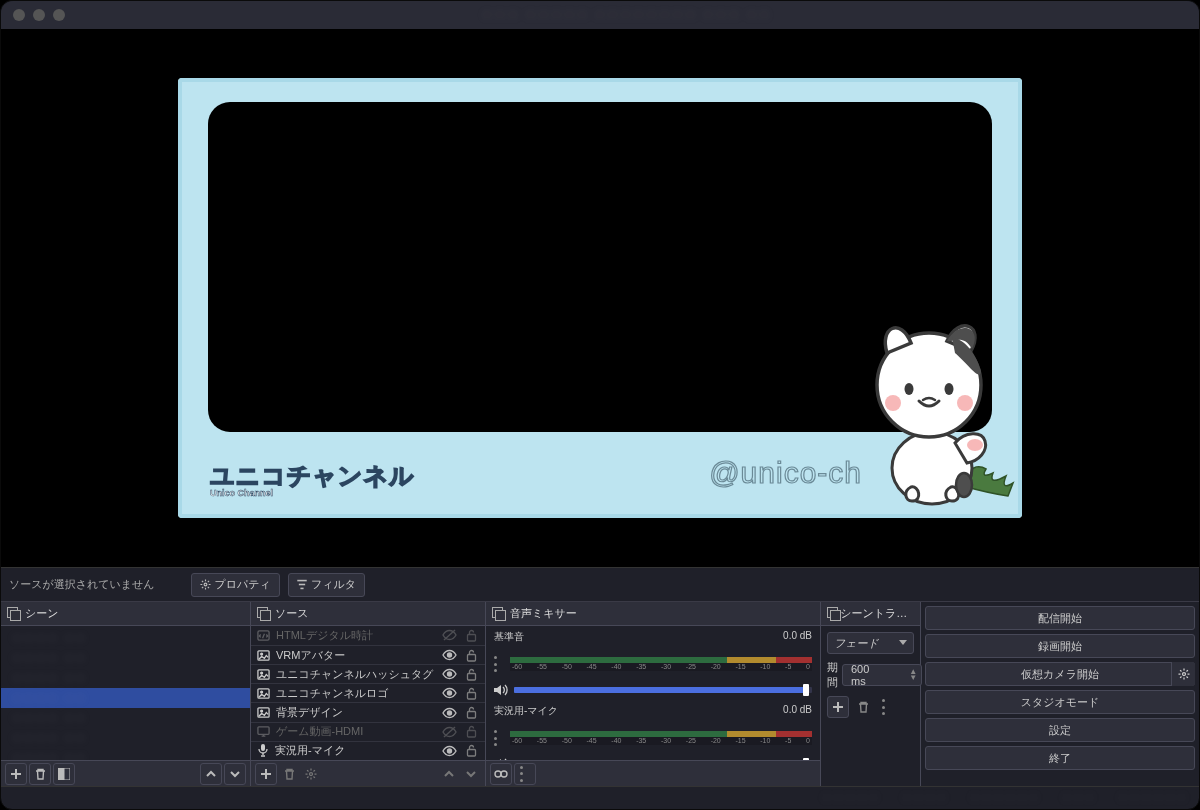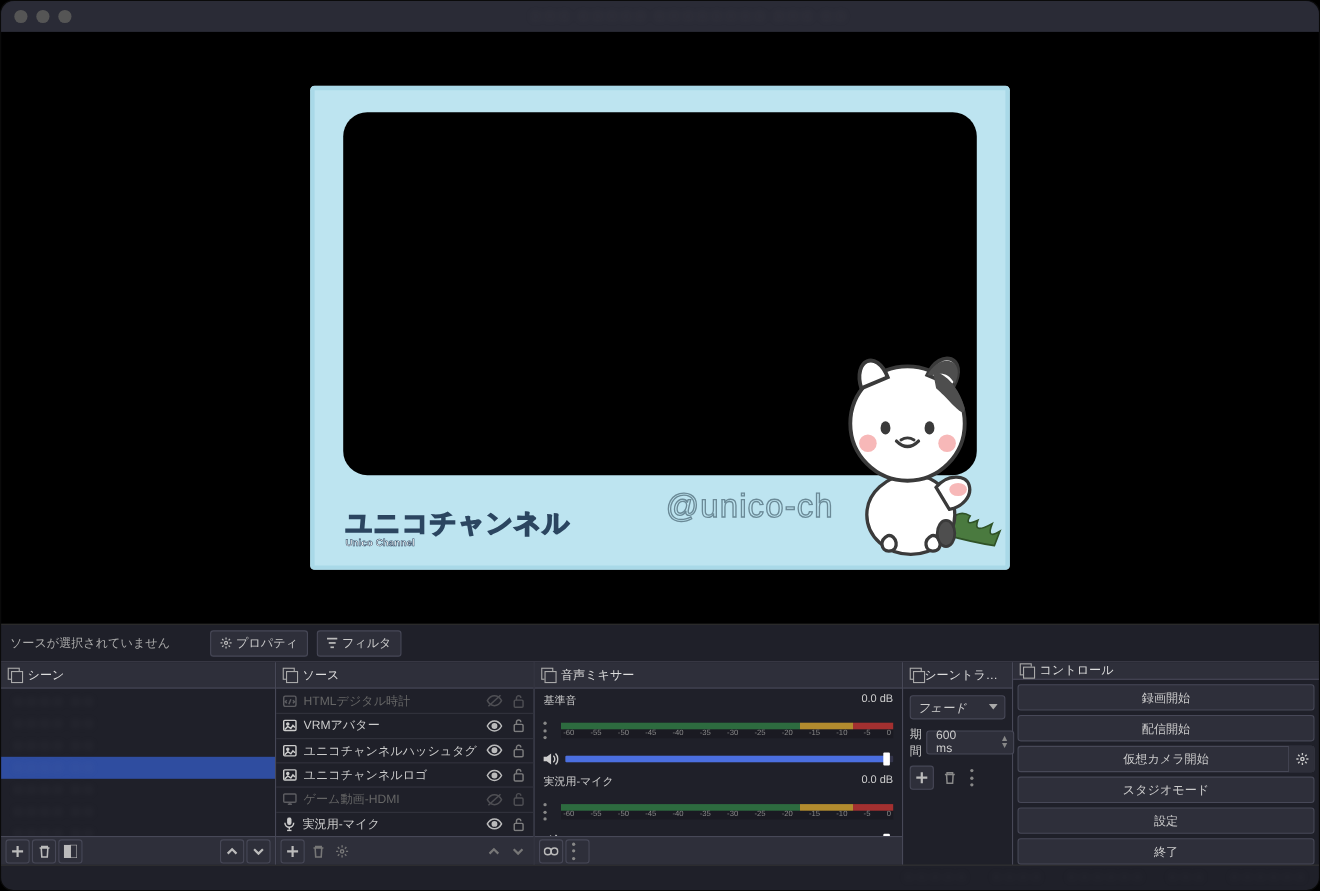--- a/index.html
+++ b/index.html
@@ -5,25 +5,25 @@
 * { box-sizing: border-box; margin: 0; padding: 0; font-family: -apple-system, "Hiragino Kaku Gothic ProN", sans-serif; }
 body { background: #000; width: 1200px; height: 810px; overflow: hidden; color: #ccc; font-size: 12px; }
 .window { width: 100%; height: 100%; background: #1f2029; border-radius: 12px; display: flex; flex-direction: column; border: 1px solid #0a0a0a; }
 .titlebar { height: 28px; display: flex; align-items: center; padding: 0 12px; background: #2a2b36; border-radius: 12px 12px 0 0; }
 .traffic { display: flex; gap: 8px; }
 .traffic span { width: 12px; height: 12px; border-radius: 50%; background: #555; }
 .titlebar-center { flex: 1; text-align: center; }
 .blur-text { filter: blur(4px); color: #888; user-select: none; }
 .titlebar .blur-text { letter-spacing: 1px; font-size: 12px; }
 .preview-area { flex: 1; background: #000; display: flex; align-items: center; justify-content: center; min-height: 0; border-bottom: 1px solid #333; }
-.preview-canvas { width: 636px; height: 440px; background: #bde4f0; border-radius: 4px; position: relative; overflow: hidden; box-shadow: inset 0 0 0 4px #a9d9e8; }
+.preview-canvas { width: 844px; height: 440px; background: #bde4f0; border-radius: 4px; position: relative; overflow: hidden; box-shadow: inset 0 0 0 4px #a9d9e8; }
 .inner-black { position: absolute; left: 30px; right: 30px; top: 24px; height: 330px; background: #000; border-radius: 22px; }
 .channel-logo { position: absolute; left: 32px; bottom: 20px; font-size: 24px; font-weight: 700; color: #fff; -webkit-text-stroke: 1.5px #2b4560; letter-spacing: 1px; }
 .channel-sub { font-size: 9px; display:block; margin-top:-4px; letter-spacing:0; -webkit-text-stroke:0.5px #2b4560; }
-.handle-text { position: absolute; right: 160px; bottom: 40px; font-size: 30px; color: #bde4f0; -webkit-text-stroke: 1.2px #6b8a97; font-weight: 500; letter-spacing: 1px; }
+.handle-text { position: absolute; right: 160px; bottom: 28px; font-size: 30px; color: #bde4f0; -webkit-text-stroke: 1.2px #6b8a97; font-weight: 500; letter-spacing: 1px; }
 .cat { position: absolute; right: 10px; bottom: 10px; }
 .leaf { position: absolute; right: 4px; bottom: 12px; }
 .controls-bar { height: 34px; display: flex; align-items: center; padding: 0 8px; gap: 8px; border-bottom: 1px solid #3a3a46; }
 .controls-bar .lbl { font-size: 11px; color: #aaa; }
 .btn { height: 24px; padding: 0 8px; background: #2e2f3a; border: 1px solid #474857; border-radius: 3px; display: inline-flex; align-items: center; gap: 4px; font-size: 11px; color: #ccc; cursor: pointer; }
 .panels { height: 185px; display: flex; border-bottom: 1px solid #333; justify-content: space-between; }
 .panel { border-right: 1px solid #474857; display: flex; flex-direction: column; }
 .panel:last-child { border-right: none; }
 .panel-header { height: 24px; background: #2e2f3a; display: flex; align-items: center; padding: 0 6px; gap: 4px; font-size: 11px; font-weight: 500; color: #ddd; border-bottom: 1px solid #474857; }
 .panel-body { flex: 1; overflow: hidden; }
@@ -286,20 +286,42 @@
                 <circle cx="7.5" cy="6" r="2" fill="#ccc"></circle>
               </svg>
             </span>
             <span class="lock">
               <svg width="11" height="13" viewBox="0 0 11 13" fill="none" stroke="#888" stroke-width="1.3">
                 <rect x="1.5" y="5.5" width="8" height="6.5" rx="1"></rect>
                 <path d="M3.5 5.5V3.5a2 2 0 014 0"></path>
               </svg>
             </span>
           </div>
+          <div class="source-item">
+            <span>
+              <svg width="13" height="13" viewBox="0 0 14 14" fill="none" stroke="#ccc" stroke-width="1.4">
+                <rect x="1" y="2" width="12" height="10" rx="1"></rect>
+                <circle cx="5" cy="5.5" r="1" fill="#ccc"></circle>
+                <path d="M2 11l3-3 3 2 2-3 2 2"></path>
+              </svg>
+            </span>
+            <span class="txt">背景デザイン</span>
+            <span class="eye">
+              <svg width="15" height="12" viewBox="0 0 15 12" fill="none" stroke="#ccc" stroke-width="1.4">
+                <path d="M1 6s2.5-4.5 6.5-4.5S14 6 14 6s-2.5 4.5-6.5 4.5S1 6 1 6z"></path>
+                <circle cx="7.5" cy="6" r="2" fill="#ccc"></circle>
+              </svg>
+            </span>
+            <span class="lock">
+              <svg width="11" height="13" viewBox="0 0 11 13" fill="none" stroke="#888" stroke-width="1.3">
+                <rect x="1.5" y="5.5" width="8" height="6.5" rx="1"></rect>
+                <path d="M3.5 5.5V3.5a2 2 0 014 0"></path>
+              </svg>
+            </span>
+          </div>
           <div class="source-item disabled">
             <span>
               <svg width="13" height="13" viewBox="0 0 14 14" fill="none" stroke="#999" stroke-width="1.4">
                 <rect x="1" y="2" width="12" height="8" rx="1"></rect>
                 <path d="M5 12h4M7 10v2"></path>
               </svg>
             </span>
             <span class="txt">ゲーム動画-HDMI</span>
             <span class="eye">
               <svg width="15" height="12" viewBox="0 0 15 12" fill="none" stroke="#888" stroke-width="1.4">
@@ -516,30 +538,26 @@
                 <span></span>
                 <span></span>
                 <span></span>
               </div>
             </span>
         </div>
       </div>
     </div>
 
     <div class="panel" style="flex:1">
-      <div class="panel-header">
-          <span class="copy-ico"></span>
-          <span>コントロール</span>
-        </div>
       <div class="ctrl-body" id="ctrl-body">
           <div class="ctrl-btn">
+            <span>配信開始</span>
+          </div>
+          <div class="ctrl-btn">
             <span>録画開始</span>
-          </div>
-          <div class="ctrl-btn">
-            <span>配信開始</span>
           </div>
           <div class="ctrl-btn">
             <span>仮想カメラ開始</span>
             <span class="gear">
               <svg width="12" height="12" viewBox="0 0 24 24" fill="none" stroke="#ccc" stroke-width="2.5">
                 <circle cx="12" cy="12" r="3"></circle>
                 <path d="M12 1v4m0 14v4M4.2 4.2l2.8 2.8m10 10l2.8 2.8M1 12h4m14 0h4M4.2 19.8l2.8-2.8m10-10l2.8-2.8"></path>
               </svg>
             </span>
           </div>

